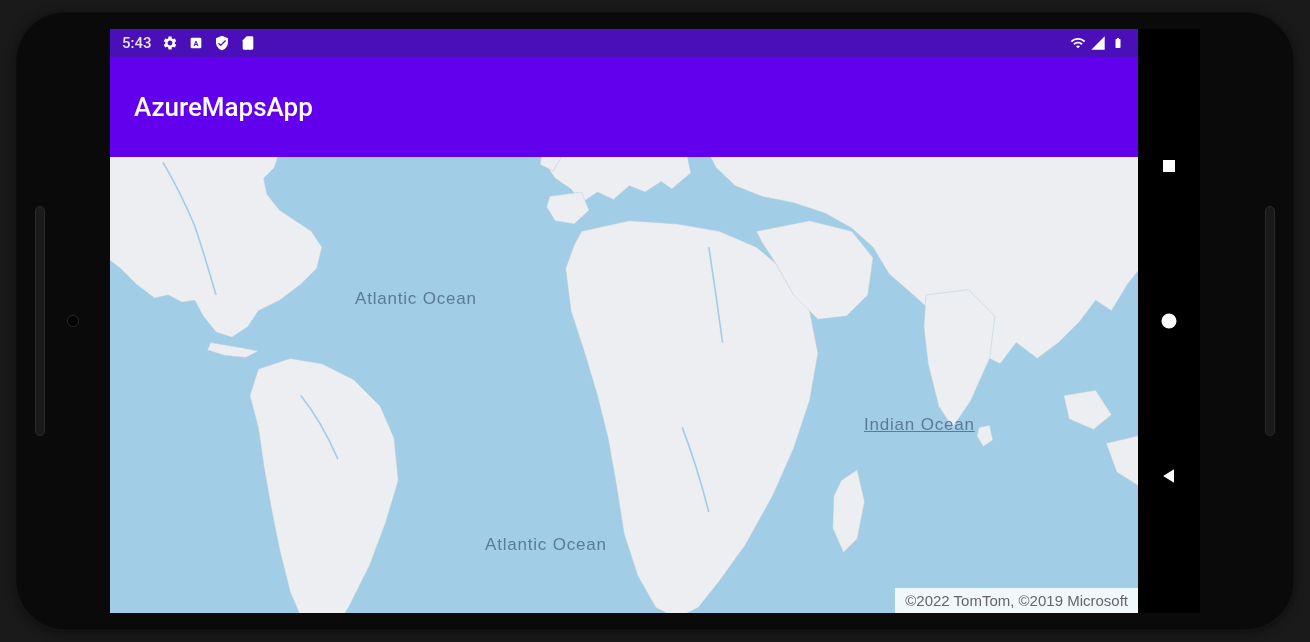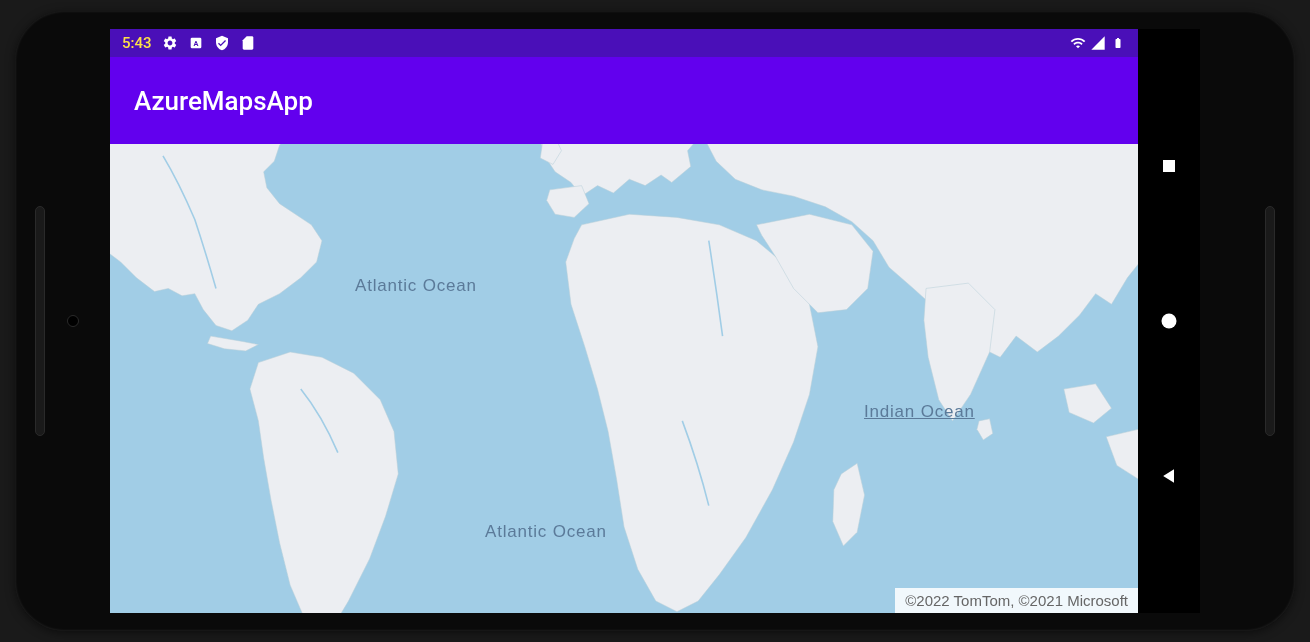--- a/index.html
+++ b/index.html
@@ -78,21 +78,21 @@
       flex-direction: column;
       background: #fff;
     }
     
     .status-bar {
       height: 28px;
       background: #4A0FB8;
       display: flex;
       align-items: center;
       padding: 0 12px;
-      color: #fde047;
+      color: #e5e5e5;
       font-size: 14px;
     }
     
     .status-left {
       display: flex;
       align-items: center;
       gap: 10px;
     }
     
     .status-time {
@@ -109,21 +109,21 @@
     }
     
     .status-right {
       margin-left: auto;
       display: flex;
       align-items: center;
       gap: 4px;
     }
     
     .app-bar {
-      height: 87px;
+      height: 100px;
       background: #6200EE;
       display: flex;
       align-items: center;
       padding: 0 24px;
     }
     
     .app-title {
       color: white;
       font-size: 26px;
       font-weight: 500;
@@ -289,21 +289,21 @@
           <path class="river" d="M 50,30 Q 65,55 80,90 Q 90,120 100,155"></path>
           <path class="river" d="M 180,250 Q 200,275 215,310"></path>
           <path class="river" d="M 565,110 Q 572,155 578,200"></path>
           <path class="river" d="M 540,280 Q 555,320 565,360"></path>
         </svg>
 
         <span class="ocean-label" style="top:132px; left:245px;">Atlantic Ocean</span>
         <span class="ocean-label" style="top:378px; left:375px;">Atlantic Ocean</span>
         <span class="ocean-label" style="top:258px; left:754px;text-decoration:underline;">Indian Ocean</span>
 
-        <div class="attribution">©2022 TomTom, ©2021 Microsoft</div>
+        <div class="attribution">©2022 TomTom, ©2019 Microsoft</div>
       </div>
     </div>
 
     <div class="nav-bar">
       <div class="nav-button">
         <svg width="18" height="18" viewBox="0 0 24 24">
             <rect x="4" y="4" width="16" height="16" fill="white"></rect>
           </svg>
       </div>
       <div class="nav-button">

